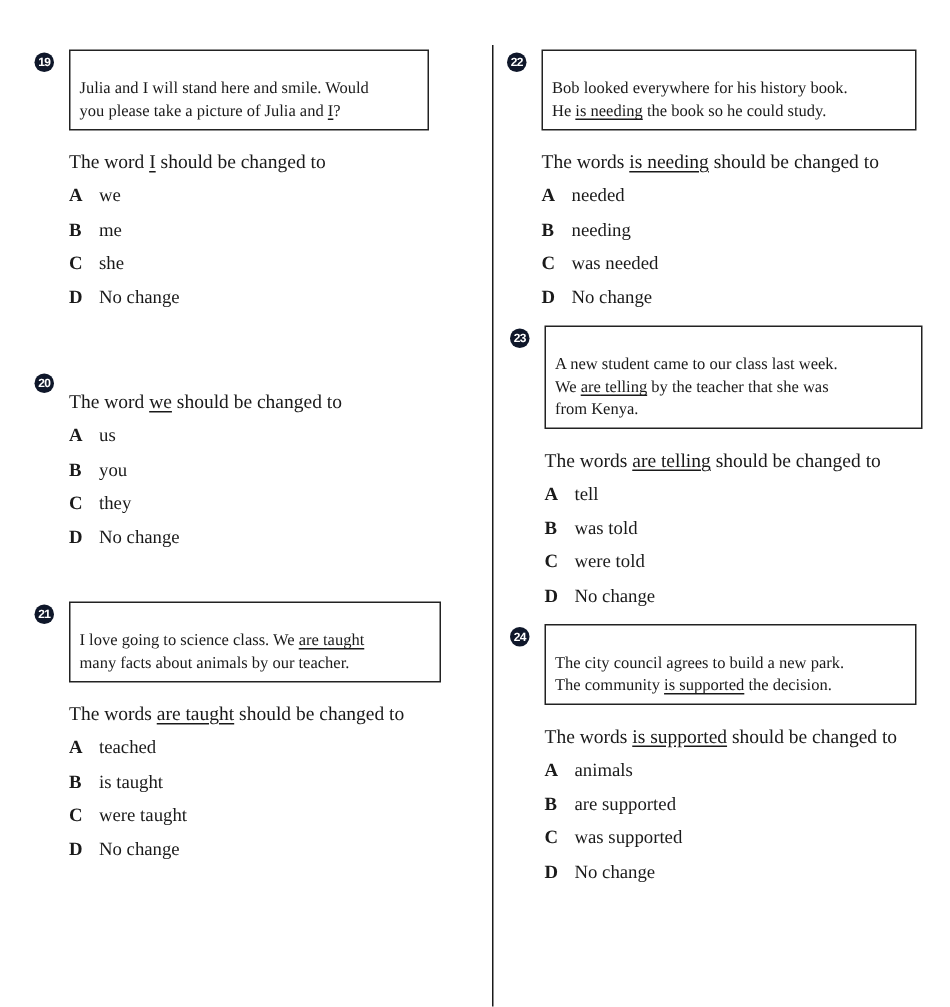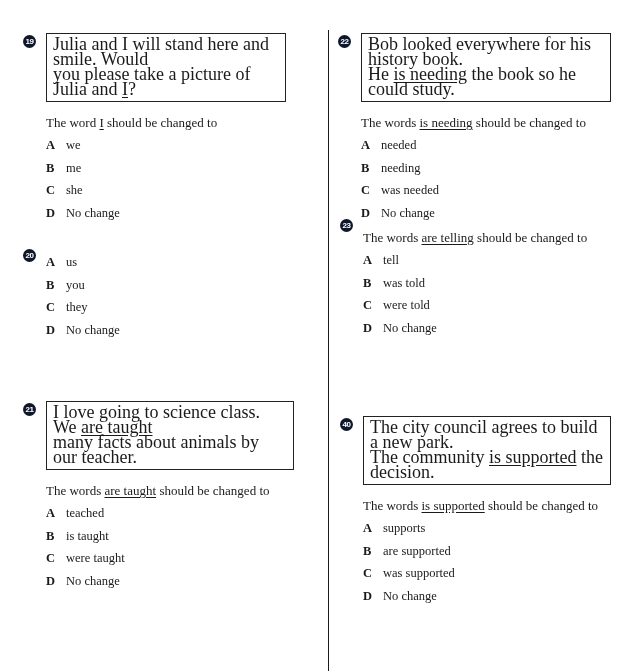--- a/index.html
+++ b/index.html
@@ -38,22 +38,22 @@
       color: #fff;
       font-family: "Liberation Sans", "DejaVu Sans", sans-serif;
       font-weight: bold;
       font-size: 8px;
       line-height: 13px;
       text-align: center;
       letter-spacing: -0.5px;
     }
     .passage {
       border: 1.5px solid #222;
-      padding: 3px 6px 4px 6px;
-      font-size: 18px;
+      padding: 18px 6px 4px 6px;
+      font-size: 11px;
       line-height: 15px;
       box-sizing: border-box;
     }
     .prompt {
       margin-top: 13px;
       font-size: 13px;
       line-height: 15px;
     }
     .u {
       text-decoration: underline;
@@ -103,20 +103,23 @@
       </div>
     <div class="choice">
         <span class="choice-letter">D</span>
         <span>No change</span>
       </div>
   </div>
 </div>
 
 <div class="question" style="left:46px; top:217px; width:248px;margin-top:30px;">
   <div class="badge">20</div>
+  <div class="prompt">
+    <span>The word </span><span class="u">we</span><span> should be changed to</span>
+  </div>
   <div class="choices">
     <div class="choice">
         <span class="choice-letter">A</span>
         <span>us</span>
       </div>
     <div class="choice">
         <span class="choice-letter">B</span>
         <span>you</span>
       </div>
     <div class="choice">
@@ -183,20 +186,25 @@
       </div>
     <div class="choice">
         <span class="choice-letter">D</span>
         <span>No change</span>
       </div>
   </div>
 </div>
 
 <div class="question" style="left:363px; top:217px; width:252px;">
   <div class="badge">23</div>
+  <div class="passage">
+      <div><span>A new student came to our class last week.</span></div>
+      <div><span>We </span><span class="u">are telling</span><span> by the teacher that she was</span></div>
+      <div><span>from Kenya.</span></div>
+    </div>
   <div class="prompt">
     <span>The words </span><span class="u">are telling</span><span> should be changed to</span>
   </div>
   <div class="choices">
     <div class="choice">
         <span class="choice-letter">A</span>
         <span>tell</span>
       </div>
     <div class="choice">
         <span class="choice-letter">B</span>
@@ -207,32 +215,32 @@
         <span>were told</span>
       </div>
     <div class="choice">
         <span class="choice-letter">D</span>
         <span>No change</span>
       </div>
   </div>
 </div>
 
 <div class="question" style="left:363px; top:416px; width:248px;">
-  <div class="badge">40</div>
+  <div class="badge">24</div>
   <div class="passage">
       <div><span>The city council agrees to build a new park.</span></div>
       <div><span>The community </span><span class="u">is supported</span><span> the decision.</span></div>
     </div>
   <div class="prompt">
     <span>The words </span><span class="u">is supported</span><span> should be changed to</span>
   </div>
   <div class="choices">
     <div class="choice">
         <span class="choice-letter">A</span>
-        <span>supports</span>
+        <span>animals</span>
       </div>
     <div class="choice">
         <span class="choice-letter">B</span>
         <span>are supported</span>
       </div>
     <div class="choice">
         <span class="choice-letter">C</span>
         <span>was supported</span>
       </div>
     <div class="choice">

